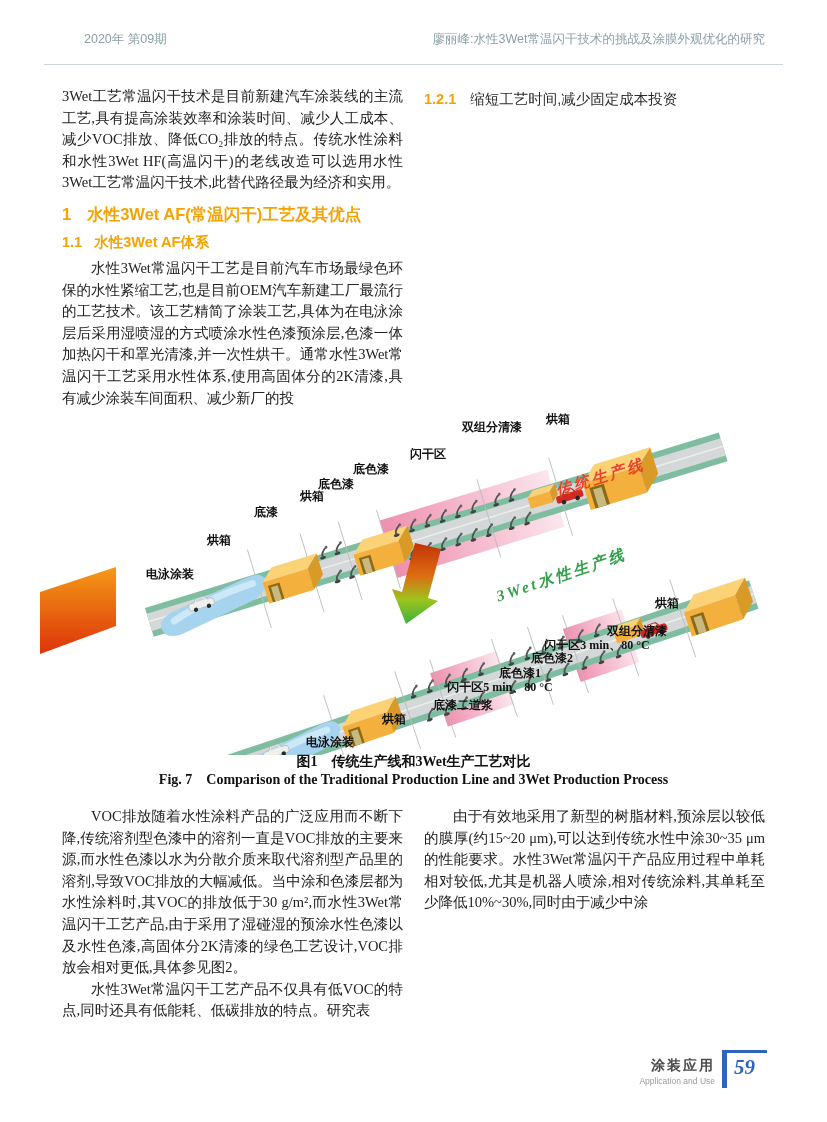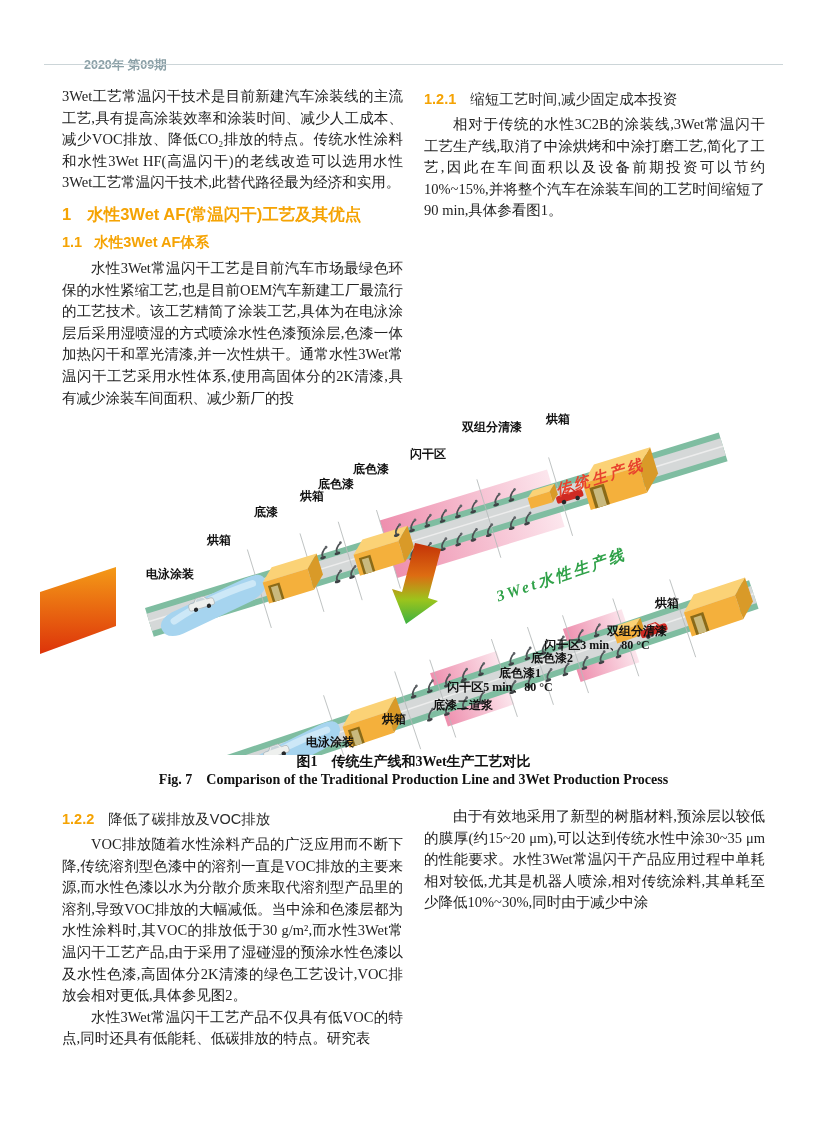--- a/index.html
+++ b/index.html
@@ -1,20 +1,20 @@
 <!DOCTYPE html>
 <html><head>
 <meta charset="utf-8">
 <style>
   html,body{margin:0;padding:0;background:#ffffff;}
   .page{position:relative;width:827px;height:1122px;background:#fff;overflow:hidden;
         font-family:"Liberation Serif","DejaVu Serif",serif;color:#222;}
   
-  .head{position:absolute;top:57px;left:84px;right:62px;display:flex;justify-content:space-between;
-        font-family:"Liberation Sans","DejaVu Sans",sans-serif;font-size:12.5px;color:#8ba0a7;font-weight:bold;}
+  .head{position:absolute;top:31px;left:84px;right:62px;display:flex;justify-content:space-between;
+        font-family:"Liberation Sans","DejaVu Sans",sans-serif;font-size:12.5px;color:#8ba0a7;}
   .head-rule{position:absolute;top:64px;left:44px;right:44px;border-top:1px solid #ccd5d8;}
   
   .colsTop{position:absolute;top:86px;left:62px;width:703px;height:328px;display:flex;gap:21px;}
   .colsBottom{position:absolute;top:806px;left:62px;width:703px;display:flex;gap:21px;}
   .col{flex:1;min-width:0;}
   .para{font-size:14.5px;line-height:21.6px;text-align:justify;margin:0;}
   .indent{text-indent:2em;}
   .h-l1{font-family:"Liberation Sans","DejaVu Sans",sans-serif;font-weight:bold;font-size:16.5px;
         color:#f5a303;margin:10px 0 7px;}
   .h-l1 .num{margin-right:16px;}
@@ -43,39 +43,39 @@
   .pageNum{font-family:"Liberation Serif","DejaVu Serif",serif;font-weight:bold;font-style:italic;
            font-size:21px;color:#2f63c0;}
 </style>
 </head>
 <body>
 
 <div class="page">
 
   <div class="head">
     <span>2020年 第09期</span>
+    <span>廖丽峰:水性3Wet常温闪干技术的挑战及涂膜外观优化的研究</span>
   </div>
   <div class="head-rule"></div>
 
   <div class="colsTop">
     <div class="col">
       <p class="para">3Wet工艺常温闪干技术是目前新建汽车涂装线的主流工艺,具有提高涂装效率和涂装时间、减少人工成本、减少VOC排放、降低CO₂排放的特点。传统水性涂料和水性3Wet HF(高温闪干)的老线改造可以选用水性3Wet工艺常温闪干技术,此替代路径最为经济和实用。</p>
       <div class="h-l1">
         <span class="num">1</span><span>水性3Wet AF(常温闪干)工艺及其优点</span>
       </div>
       <div class="h-l2">
         <span class="num">1.1</span><span>水性3Wet AF体系</span>
       </div>
       <p class="para indent">水性3Wet常温闪干工艺是目前汽车市场最绿色环保的水性紧缩工艺,也是目前OEM汽车新建工厂最流行的工艺技术。该工艺精简了涂装工艺,具体为在电泳涂层后采用湿喷湿的方式喷涂水性色漆预涂层,色漆一体加热闪干和罩光清漆,并一次性烘干。通常水性3Wet常温闪干工艺采用水性体系,使用高固体分的2K清漆,具有减少涂装车间面积、减少新厂的投</p>
     </div>
     <div class="col">
       <div class="h-l3">
         <span class="num">1.2.1</span><span>缩短工艺时间,减少固定成本投资</span>
       </div>
-      <p class="para indent">相对于传统的水性3C2B的涂装线,3Wet常温闪干工艺生产线,取消了中涂烘烤和中涂打磨工艺,简化了工艺,因此在车间面积以及设备前期投资可以节约10%~15%,并将整个汽车在涂装车间的工艺时间缩短了90 min,具体参看图1。</p>
     </div>
   </div>
 
   <div class="figWrap">
   <svg width="730" height="345" viewBox="0 0 730 345">
     <defs>
       <linearGradient id="gArrow" x1="0" y1="0" x2="0" y2="1">
         <stop offset="0" stop-color="#c33207"></stop>
             <stop offset="0.4" stop-color="#dd6c12"></stop>
         <stop offset="0.7" stop-color="#9cc41c"></stop>
@@ -243,25 +243,31 @@
     <text class="stLabel" x="597" y="225" text-anchor="middle">双组分清漆</text>
     <text class="stLabel" x="627" y="197" text-anchor="middle">烘箱</text>
   </svg>
   </div>
 
   <div class="figCapCn">图1　传统生产线和3Wet生产工艺对比</div>
   <div class="figCapEn">Fig. 7　Comparison of the Traditional Production Line and 3Wet Production Process</div>
 
   <div class="colsBottom">
     <div class="col">
-      <div class="h-l3">
-        <span class="num">1.2.2</span><span>降低了碳排放及VOC排放</span>
-      </div>
       <p class="para indent">VOC排放随着水性涂料产品的广泛应用而不断下降,传统溶剂型色漆中的溶剂一直是VOC排放的主要来源,而水性色漆以水为分散介质来取代溶剂型产品里的溶剂,导致VOC排放的大幅减低。当中涂和色漆层都为水性涂料时,其VOC的排放低于30 g/m²,而水性3Wet常温闪干工艺产品,由于采用了湿碰湿的预涂水性色漆以及水性色漆,高固体分2K清漆的绿色工艺设计,VOC排放会相对更低,具体参见图2。</p>
       <p class="para indent">水性3Wet常温闪干工艺产品不仅具有低VOC的特点,同时还具有低能耗、低碳排放的特点。研究表</p>
     </div>
     <div class="col">
       <p class="para indent">由于有效地采用了新型的树脂材料,预涂层以较低的膜厚(约15~20 μm),可以达到传统水性中涂30~35 μm的性能要求。水性3Wet常温闪干产品应用过程中单耗相对较低,尤其是机器人喷涂,相对传统涂料,其单耗至少降低10%~30%,同时由于减少中涂</p>
     </div>
   </div>
 
+  <div class="footer">
+    <div class="footer-col">
+      <div class="footer-cn">涂装应用</div>
+      <div class="footer-en">Application and Use</div>
+    </div>
+    <div class="pageBox">
+      <span class="pageNum">59</span>
+    </div>
+  </div>
 
 </div>
 
 </body></html>

